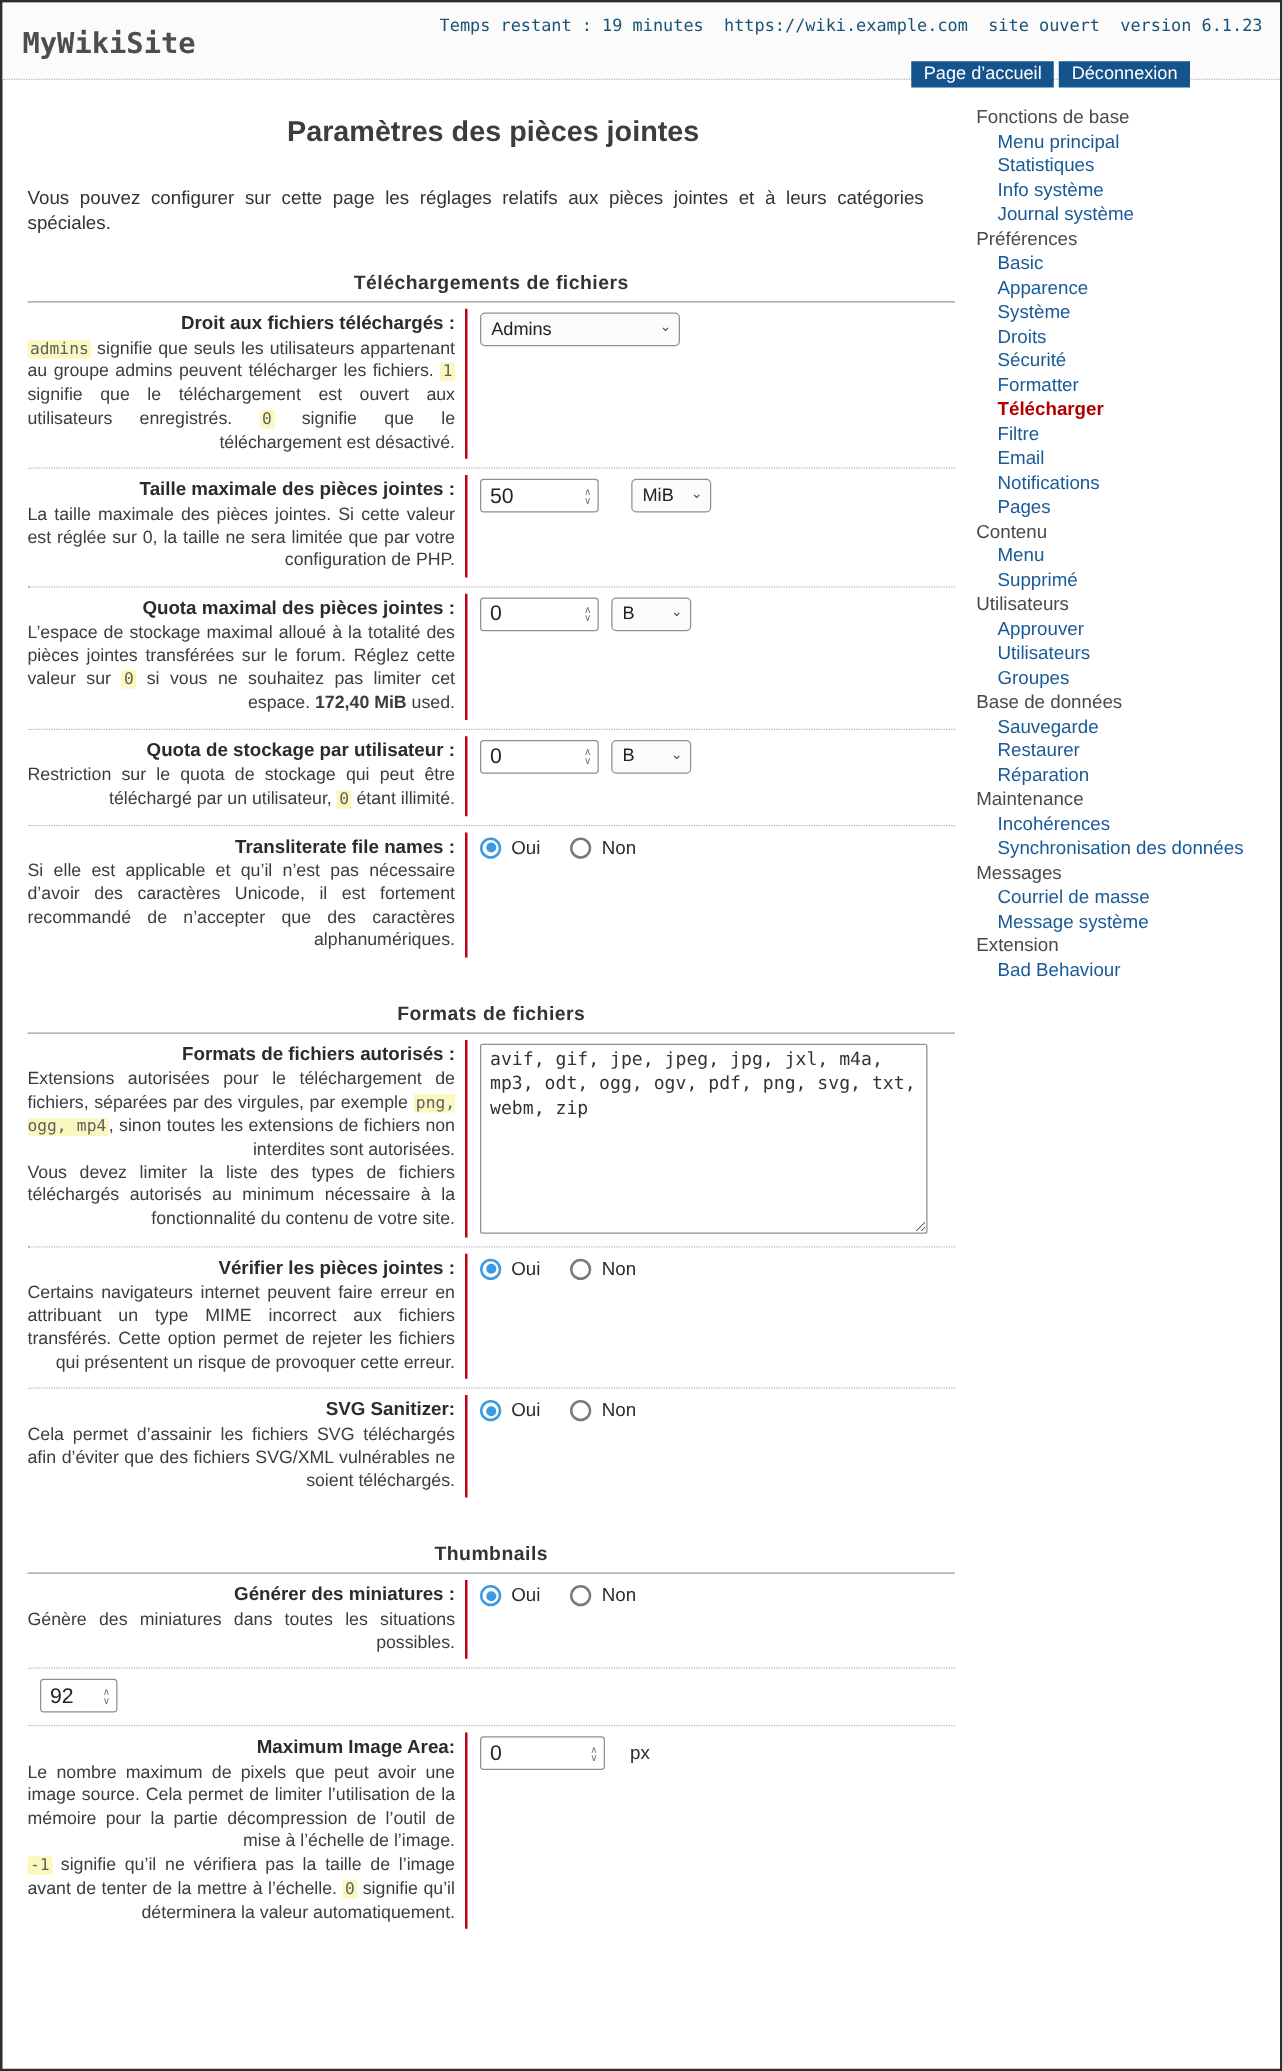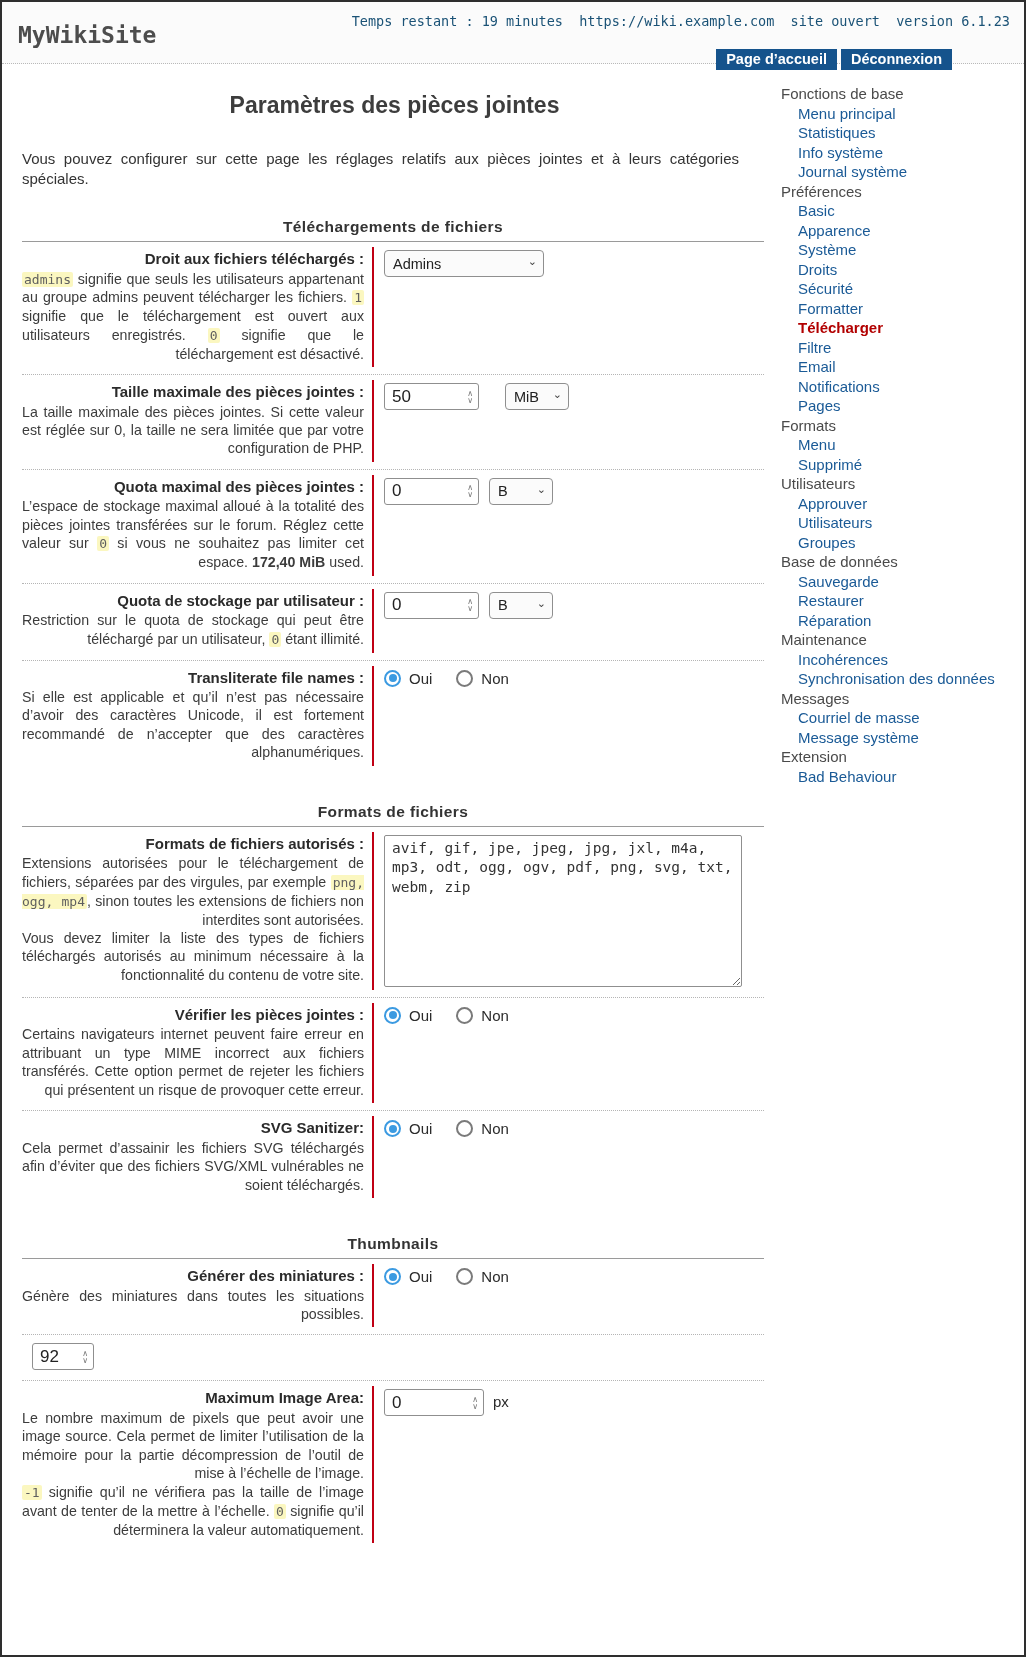--- a/index.html
+++ b/index.html
@@ -9,21 +9,21 @@
     display:flex; flex-direction:column; background:#fff;
     font-family:"Liberation Sans", sans-serif; overflow:hidden;
   }
   
   .hdr { flex:none; height:62px; background:#fbfbfb; border-bottom:1px dotted #b9b9b9; position:relative; }
   .site-title { position:absolute; left:16px; top:20px; font-family:"DejaVu Sans Mono",monospace;
     font-weight:bold; font-size:23px; color:#4d4d4d; }
   .status { position:absolute; right:14px; top:11px; font-family:"DejaVu Sans Mono",monospace;
     font-size:13.5px; color:#1a5276; white-space:pre; }
   .hdr-btns { position:absolute; right:72px; bottom:-7px; display:flex; gap:4px; z-index:5; }
-  .hdr-btn { background:#15538c; color:#fff; font-weight:bold; font-size:14.5px;
+  .hdr-btn { background:#15538c; color:#fff; font-weight:normal; font-size:14.5px;
     padding:2px 10px 3px; border:none; cursor:pointer; font-family:inherit; }
   
   .content { flex:1; display:flex; align-items:flex-start; }
   .main { width:765px; flex:none; padding:6px 0 0 20px; }
   .sidebar { flex:1; padding:20px 8px 0 14px; font-size:15px; line-height:1.3; }
   .sb-group { color:#4a4a4a; }
   .sb-item { color:#1a5a96; padding-left:17px; cursor:pointer; }
   .sb-item.active { color:#b20000; font-weight:bold; }
   
   h1.page-title { font-size:23px; color:#3d3d3d; margin:22px 0 0 0; font-weight:bold;text-align:center; }
@@ -35,21 +35,21 @@
   .section-rule { border-top:1px solid #9a9a9a; }
   .row { display:flex; padding:5px 0 7px; }
   .row + .row { border-top:1px dotted #b5b5b5; }
   .label-cell { width:352px; flex:none; border-right:2px solid #c00014; padding:2px 8px 4px 0;
     text-align:justify; text-align-last:right; -moz-text-align-last:right; }
   .field-label { font-weight:bold; font-size:15px; color:#2b2b2b; line-height:1.3; }
   .field-desc { font-size:14.2px; color:#3c3c3c; line-height:1.3; margin-top:1px; }
   code.hl { background:#fbf7c0; font-family:"DejaVu Sans Mono",monospace; font-size:13px;
     color:#5f5f5f; padding:0 2px; border-radius:2px; }
   .control-cell { flex:1; padding:3px 0 3px 10px; font-size:15px; color:#2b2b2b; }
-  .suffix { margin-left:9px; font-size:15px; color:#2b2b2b; }
+  .suffix { margin-left:20px; font-size:15px; color:#2b2b2b; }
   
   .selwrap { position:relative; display:inline-block; vertical-align:middle; }
   select.ctl { appearance:none; -webkit-appearance:none; -moz-appearance:none; width:100%;
     border:1px solid #8f8f8f; border-radius:4px; background:#fbfbfb; height:27px;
     padding:0 20px 0 8px; font-size:14.5px; font-family:inherit; color:#222; }
   .sel-arrow { position:absolute; right:7px; top:5px; font-size:11px; color:#444; pointer-events:none; }
   .numwrap { display:inline-flex; align-items:center; border:1px solid #8f8f8f; border-radius:3px;
     height:27px; background:#fff; vertical-align:middle; }
   .numwrap input { border:0; outline:0; padding:0 2px 0 7px; font-size:17px; font-family:inherit;
     color:#222; flex:1; min-width:0; background:transparent; }
@@ -238,21 +238,21 @@
         <div class="sb-item">Apparence</div>
         <div class="sb-item">Système</div>
         <div class="sb-item">Droits</div>
         <div class="sb-item">Sécurité</div>
         <div class="sb-item">Formatter</div>
         <div class="sb-item active">Télécharger</div>
         <div class="sb-item">Filtre</div>
         <div class="sb-item">Email</div>
         <div class="sb-item">Notifications</div>
         <div class="sb-item">Pages</div>
-        <div class="sb-group">Formats</div>
+        <div class="sb-group">Contenu</div>
         <div class="sb-item">Menu</div>
         <div class="sb-item">Supprimé</div>
         <div class="sb-group">Utilisateurs</div>
         <div class="sb-item">Approuver</div>
         <div class="sb-item">Utilisateurs</div>
         <div class="sb-item">Groupes</div>
         <div class="sb-group">Base de données</div>
         <div class="sb-item">Sauvegarde</div>
         <div class="sb-item">Restaurer</div>
         <div class="sb-item">Réparation</div>

